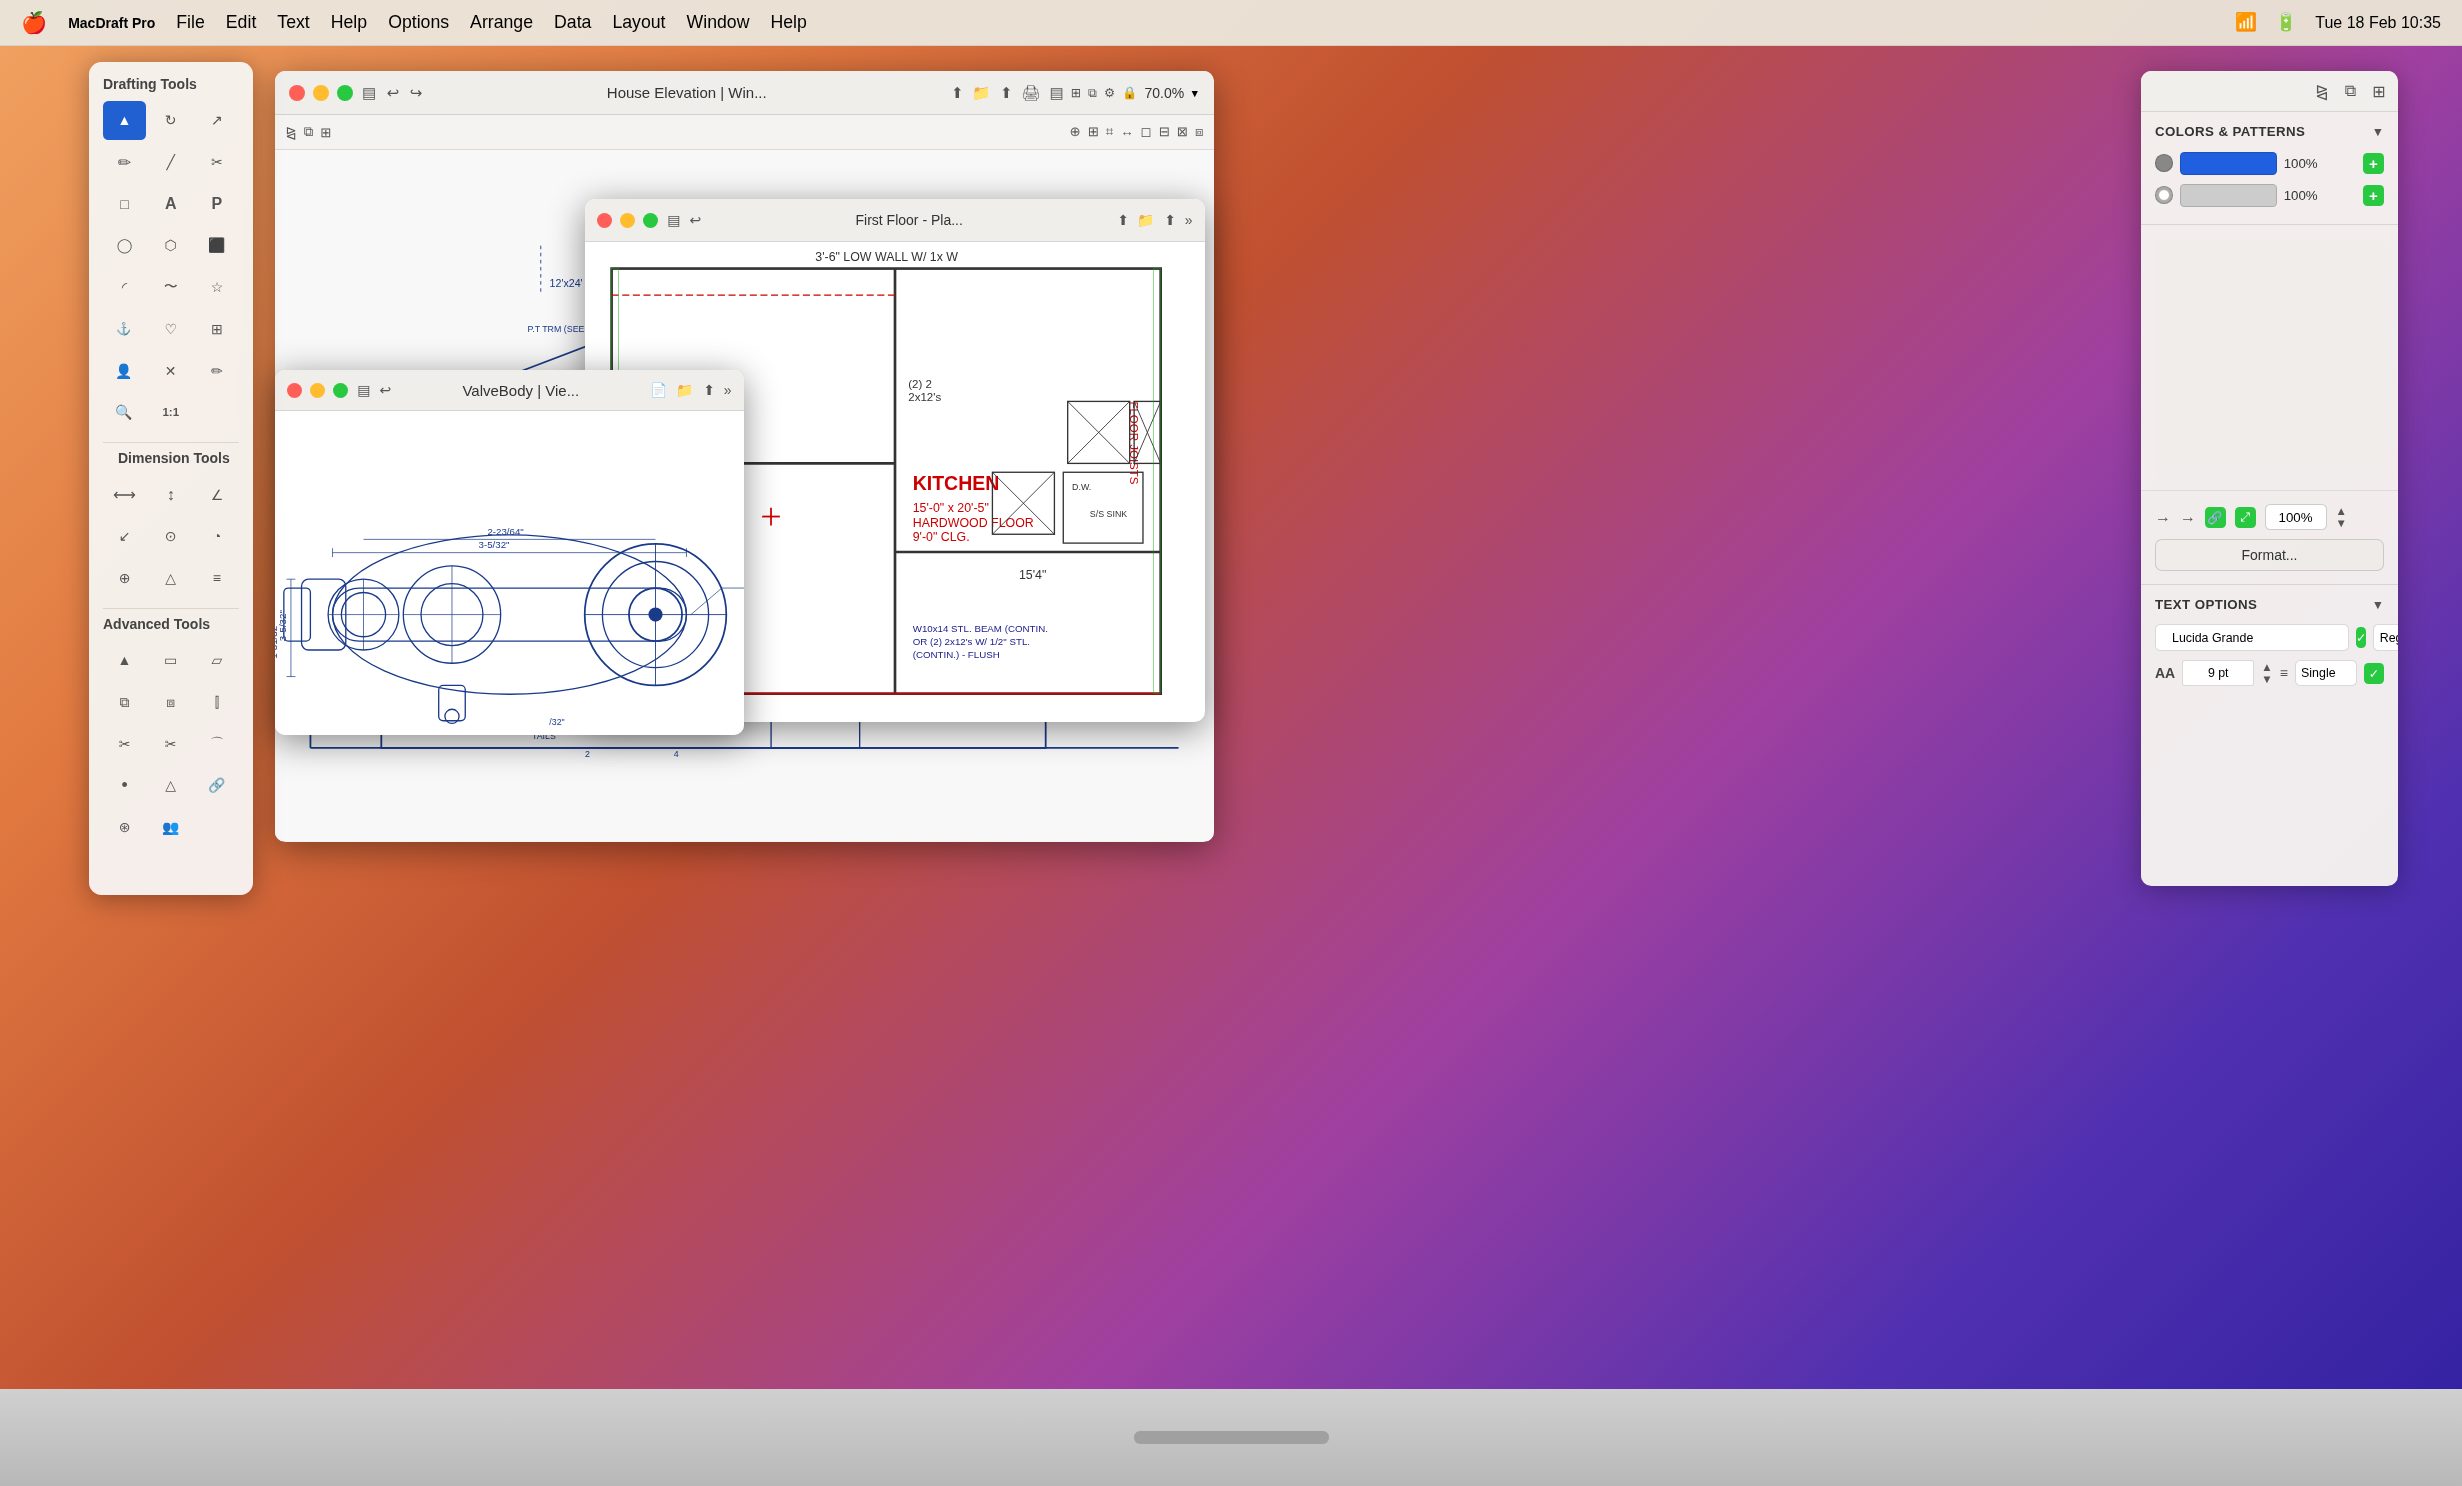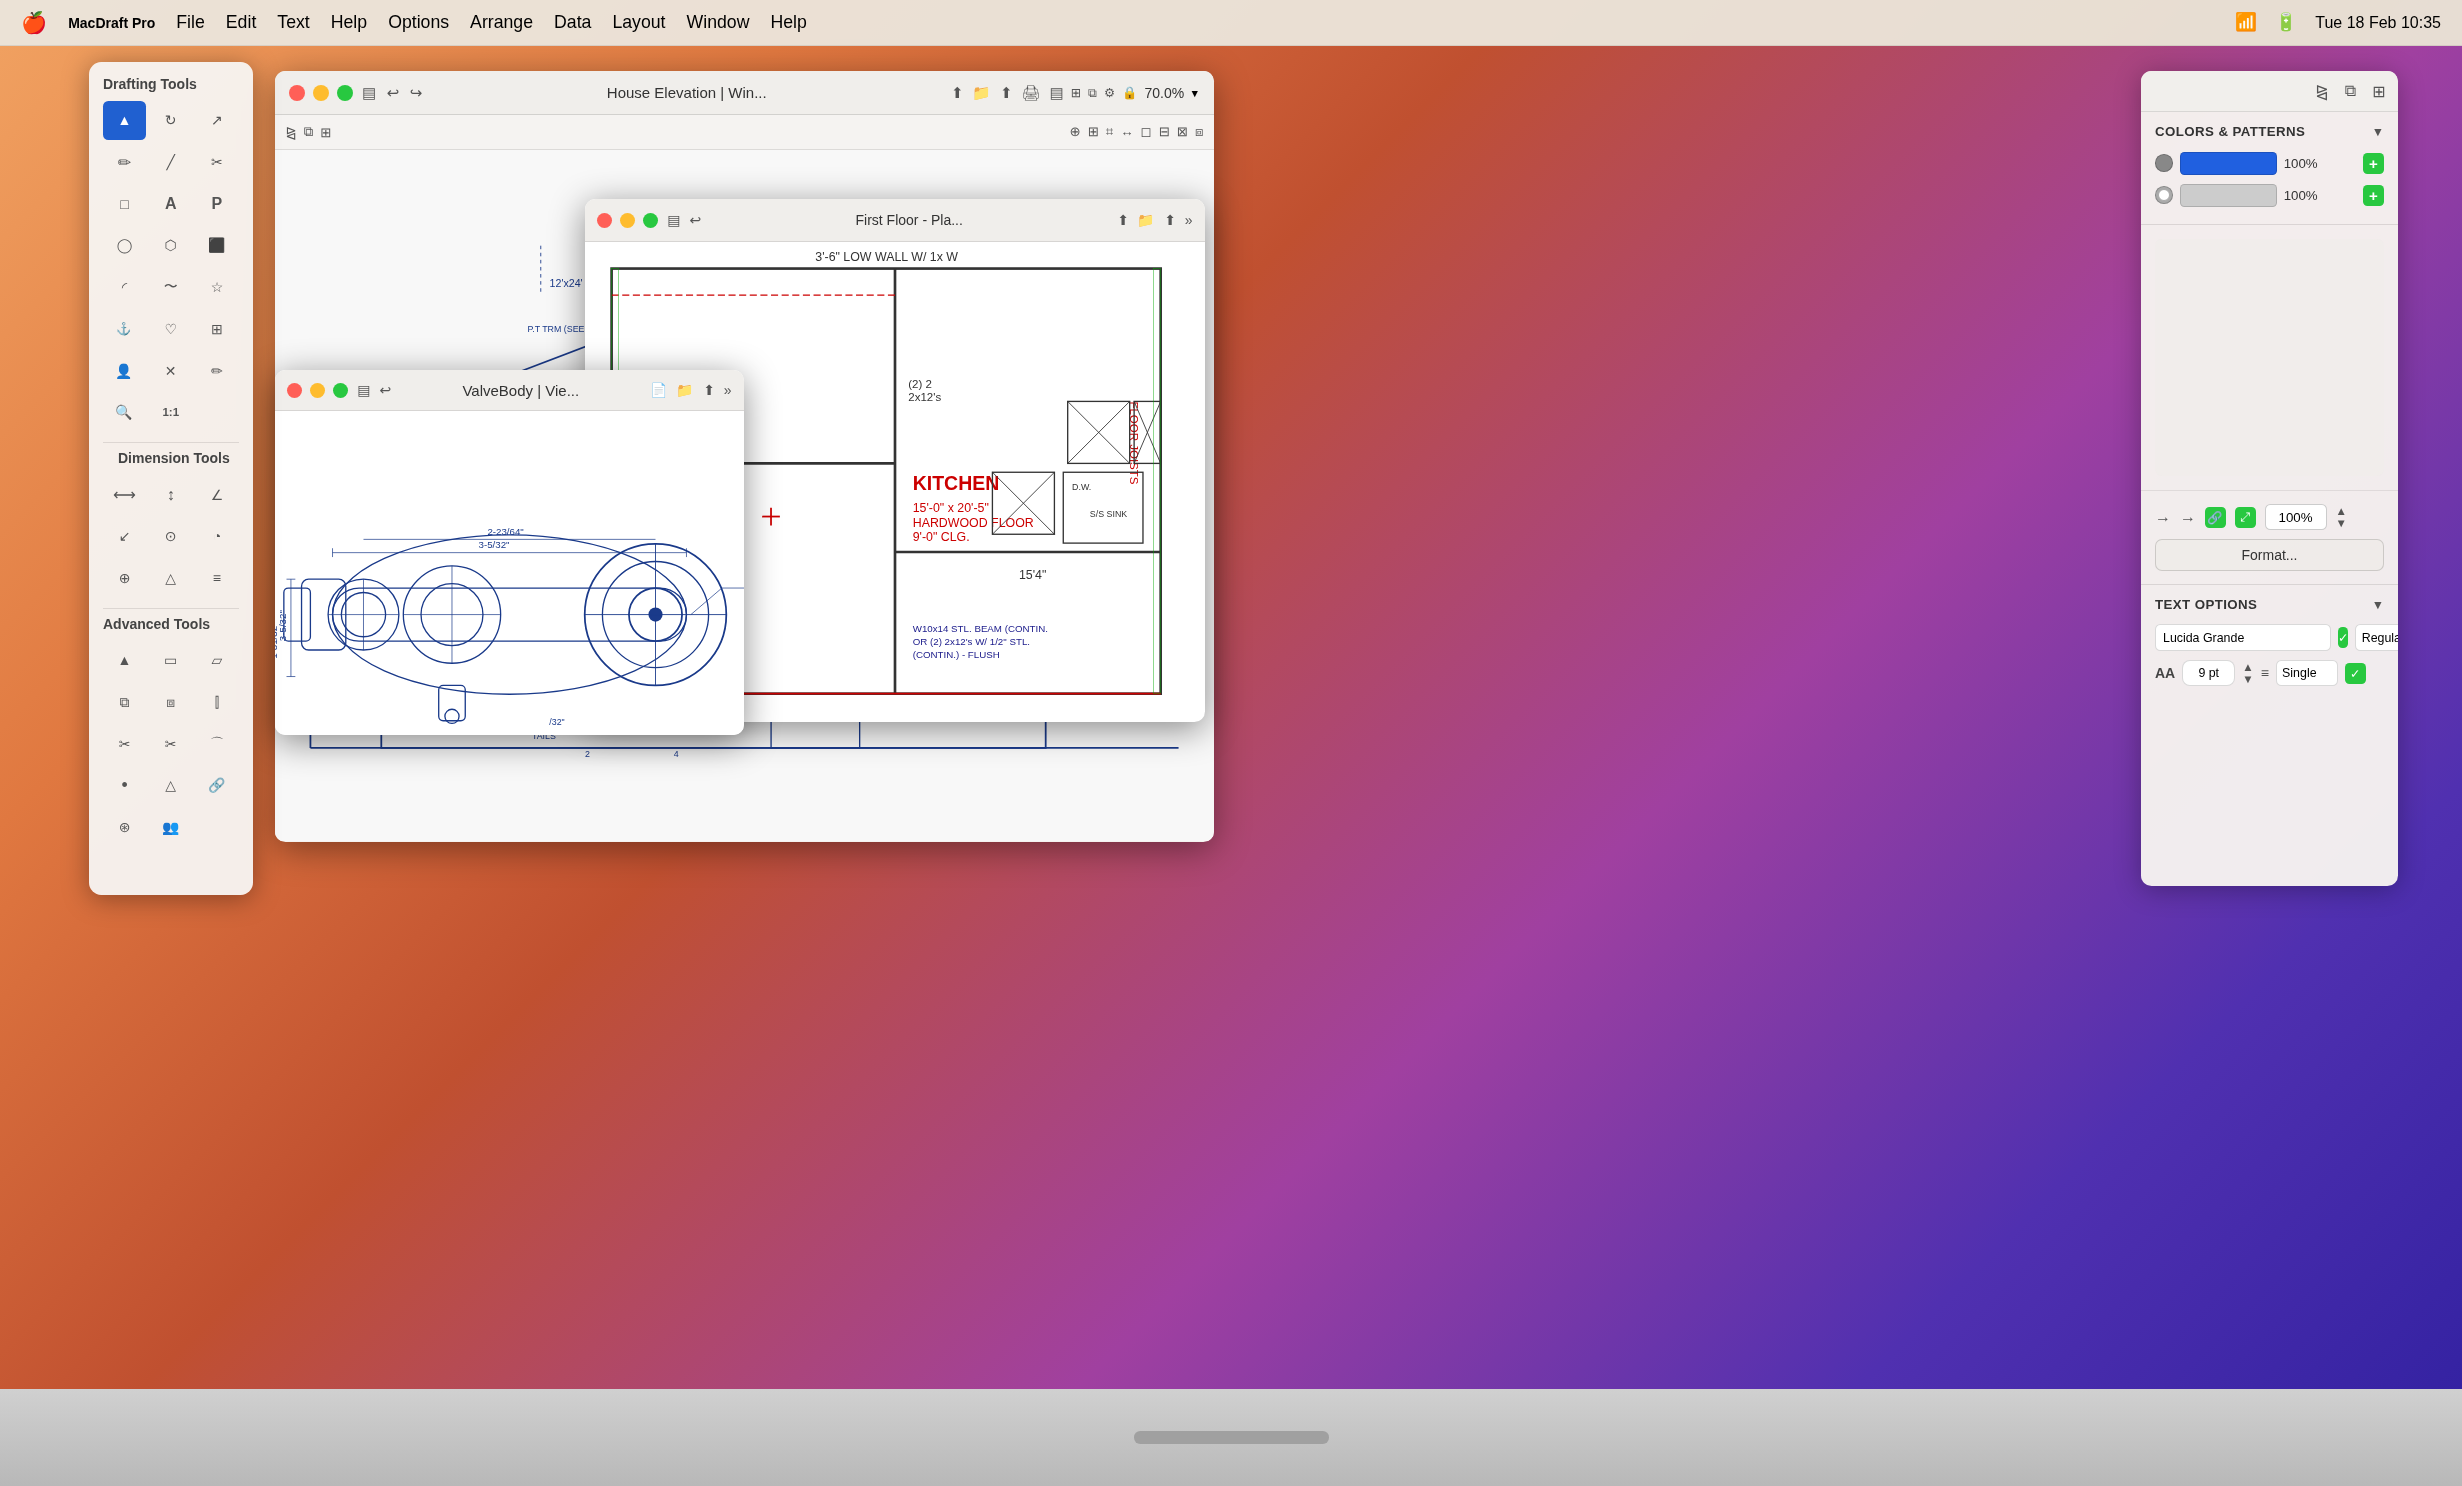--- a/index.html
+++ b/index.html
@@ -298,29 +298,29 @@
     <button style="width:100%;height:32px;background:rgba(238,235,232,0.9);border:0.9px solid rgba(0,0,0,0.15);border-radius:7px;font-size:14px;cursor:pointer;color:#333;">Format...</button>
   </div>
 
   <div style="padding:12.4px 14px;">
     <div style="display:flex;align-items:center;justify-content:space-between;margin-bottom:12.4px;">
       <span style="font-size:13.3px;font-weight:700;color:#333;letter-spacing:0.4px;">TEXT OPTIONS</span>
       <span style="font-size:12.4px;color:#555;">▼</span>
     </div>
 
     <div style="display:flex;align-items:center;gap:7px;margin-bottom:8.9px;">
-      <input type="text" style="flex: 1 1 0%; height: 26.6px; border: 0.9px solid rgba(0, 0, 0, 0.15); border-radius: 5.3px; padding: 0px 7px; font-size: 12.4px; background: white;" value="Lucida Grande">
+      <input type="text" style="flex: 1 1 0%; height: 26.6px; border: 0.9px solid rgba(0, 0, 0, 0.15); border-radius: 5.3px; padding: 0px 16px; font-size: 12.4px; background: white;" value="Lucida Grande">
       <div style="width:21px;height:21px;background:#28c840;border-radius:4.4px;display:flex;align-items:center;justify-content:center;color:white;font-size:12.4px;">✓</div>
       <input type="text" style="width: 71px; height: 26.6px; border: 0.9px solid rgba(0, 0, 0, 0.15); border-radius: 5.3px; padding: 0px 5.3px; font-size: 12.4px; background: white;" value="Regular">
 
     </div>
 
     <div style="display:flex;align-items:center;gap:7px;">
       <span style="font-size:14px;color:#444;font-weight:600;">AA</span>
-      <input type="text" style="width: 53px; height: 26.6px; border: 0.9px solid rgba(0, 0, 0, 0.15); border-radius: 8px; text-align: center; font-size: 12.4px; background: white;" value="9 pt">
+      <input type="text" style="width: 72px; height: 26.6px; border: 0.9px solid rgba(0, 0, 0, 0.15); border-radius: 3px; text-align: center; font-size: 12.4px; background: white;" value="9 pt">
       <div style="display:flex;flex-direction:column;font-size:11.5px;color:#555;">
         <span>▲</span>
         <span>▼</span>
       </div>
       <div style="font-size:14px;color:#555;">≡</div>
       <input type="text" style="width: 62px; height: 26.6px; border: 0.9px solid rgba(0, 0, 0, 0.15); border-radius: 5.3px; padding: 0px 5.3px; font-size: 12.4px; background: white;" value="Single">
       <div style="width:21px;height:21px;background:#28c840;border-radius:4.4px;display:flex;align-items:center;justify-content:center;color:white;font-size:12.4px;">✓</div>
     </div>
   </div>
 </div>

